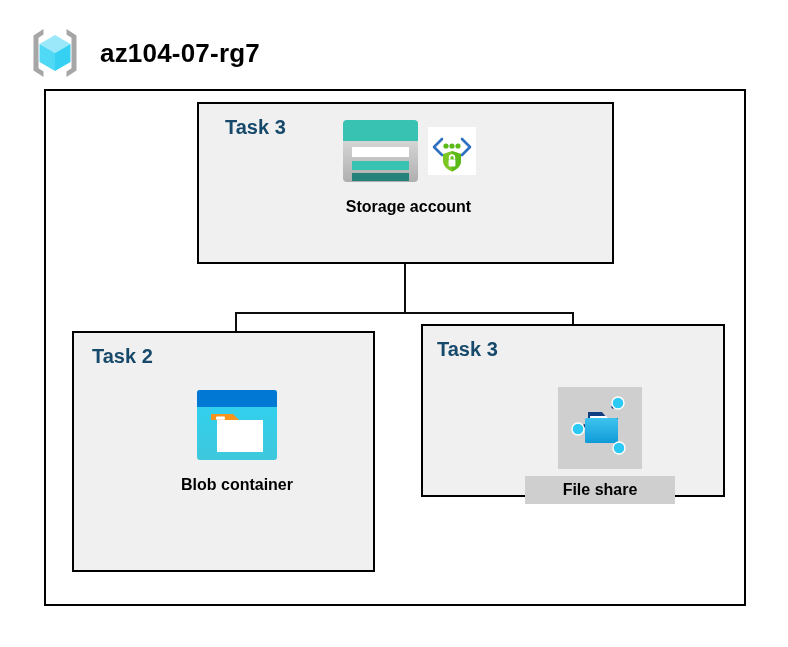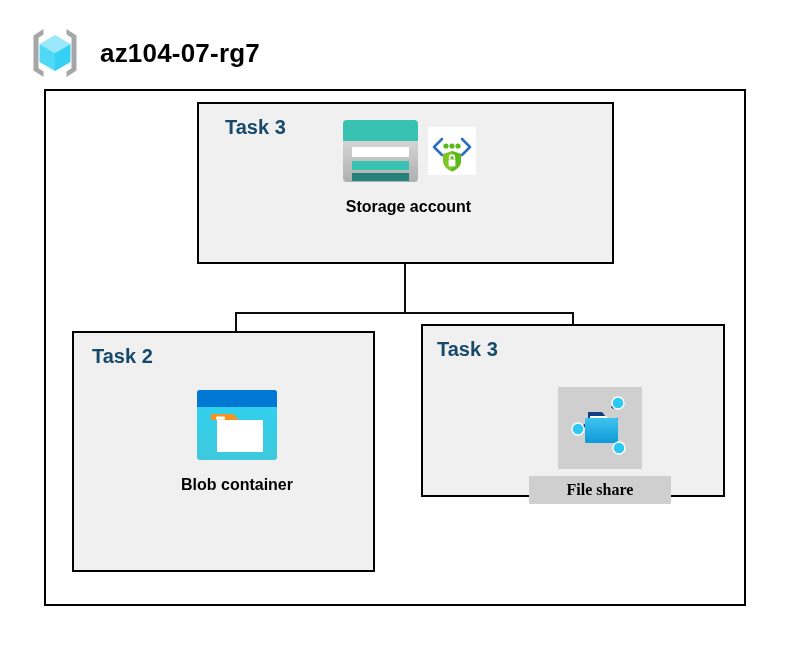--- a/index.html
+++ b/index.html
@@ -54,21 +54,21 @@
 
   
   #node-storage{left:296px;top:118px;width:225px;}
   #node-storage .icon-wrap{justify-content:center;gap:8px;}
 
   
   #node-blob{left:151px;top:388px;width:172px;}
   #node-blob .icon-wrap{justify-content:center;}
 
   
-  #node-fileshare{left:510px;top:387px;width:180px;align-items:center;font-family:Liberation Serif, serif;}
+  #node-fileshare{left:510px;top:387px;width:180px;align-items:center;}
 
   
   .conn{position:absolute;background:#0d0d0d;}
   #conn-v-main{left:404px;top:195px;width:2px;height:118px;}
   #conn-h-bus{left:235px;top:312px;width:339px;height:2px;}
   #conn-v-left{left:235px;top:312px;width:2px;height:76px;}
   #conn-v-right{left:572px;top:312px;width:2px;height:76px;}
 </style>
 </head>
 <body>

